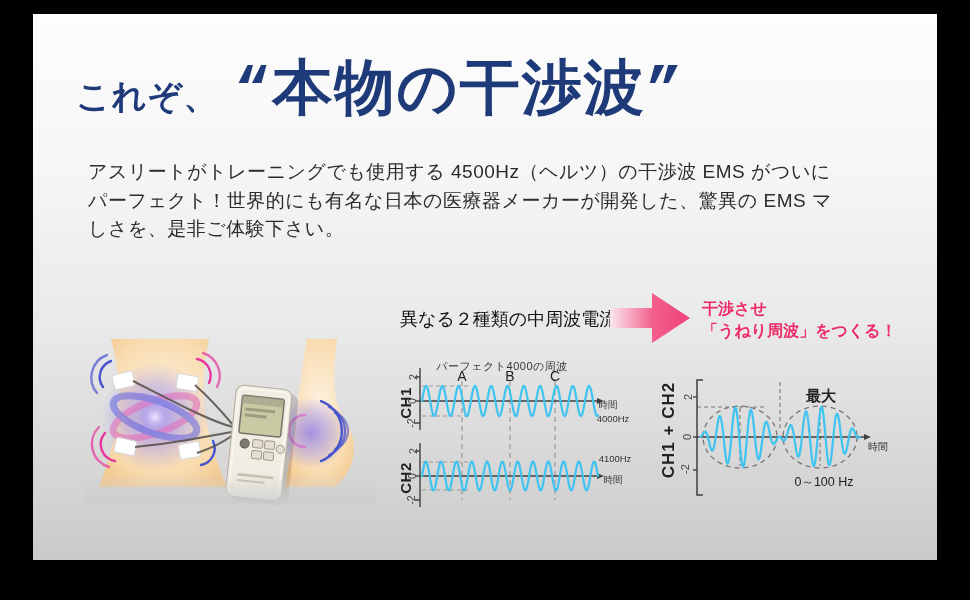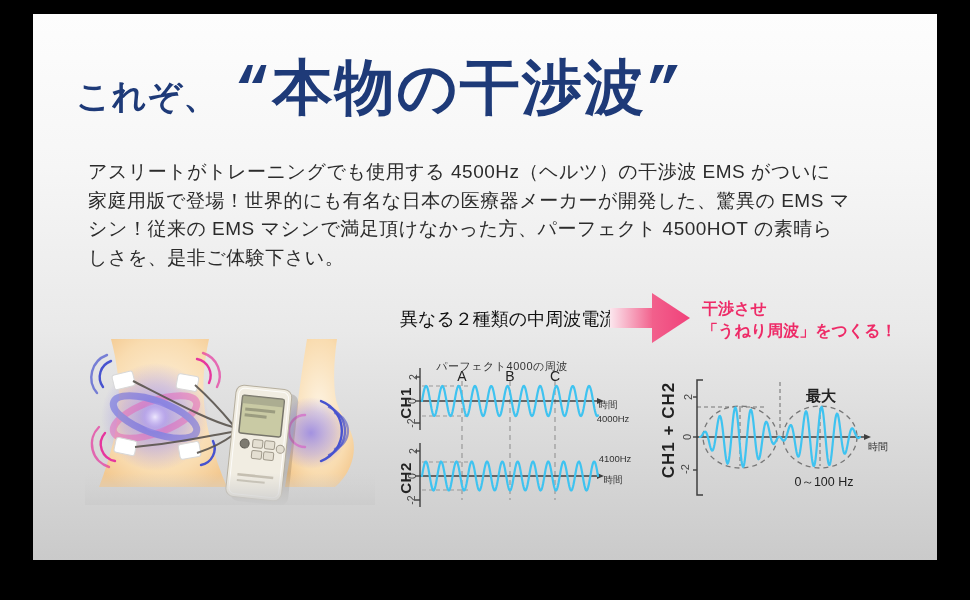--- a/index.html
+++ b/index.html
@@ -45,22 +45,21 @@
 <div class="stage">
   <div class="canvas">
 
     <h1 class="title" style="color: rgb(30, 58, 120);">
       <span class="t-pre">これぞ、</span>
       <span class="t-main">“本物の干渉波”</span>
     </h1>
 
     <div class="intro">
       <div>アスリートがトレーニングでも使用する 4500Hz（ヘルツ）の干渉波 EMS がついに</div>
-      <div>家庭用版で登場！世界的にも有名な日本の医療器メーカーが開発した、驚異の EMS マ</div>
-      <div>シン！従来の EMS マシンで満足頂けなかった方、パーフェクト 4500HOT の素晴ら</div>
+      <div>パーフェクト！世界的にも有名な日本の医療器メーカーが開発した、驚異の EMS マ</div>
       <div>しさを、是非ご体験下さい。</div>
     </div>
 
     <div class="mid-label">異なる２種類の中周波電流</div>
 
     <div class="arrow">
       <div class="arrow-body" style="background: linear-gradient(90deg, rgb(251, 231, 238), rgb(242, 96, 140));"></div>
       <div class="arrow-head" style="background: linear-gradient(90deg, rgb(242, 96, 140), rgb(240, 65, 122));"></div>
     </div>
 

